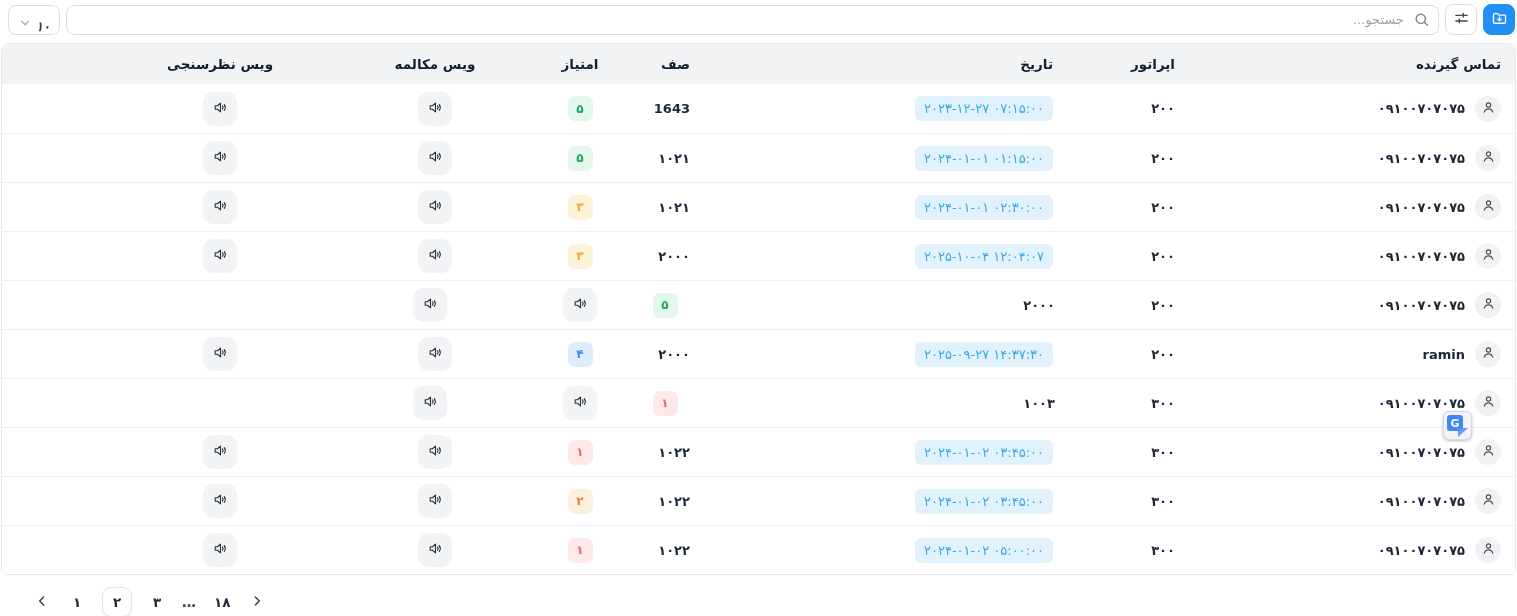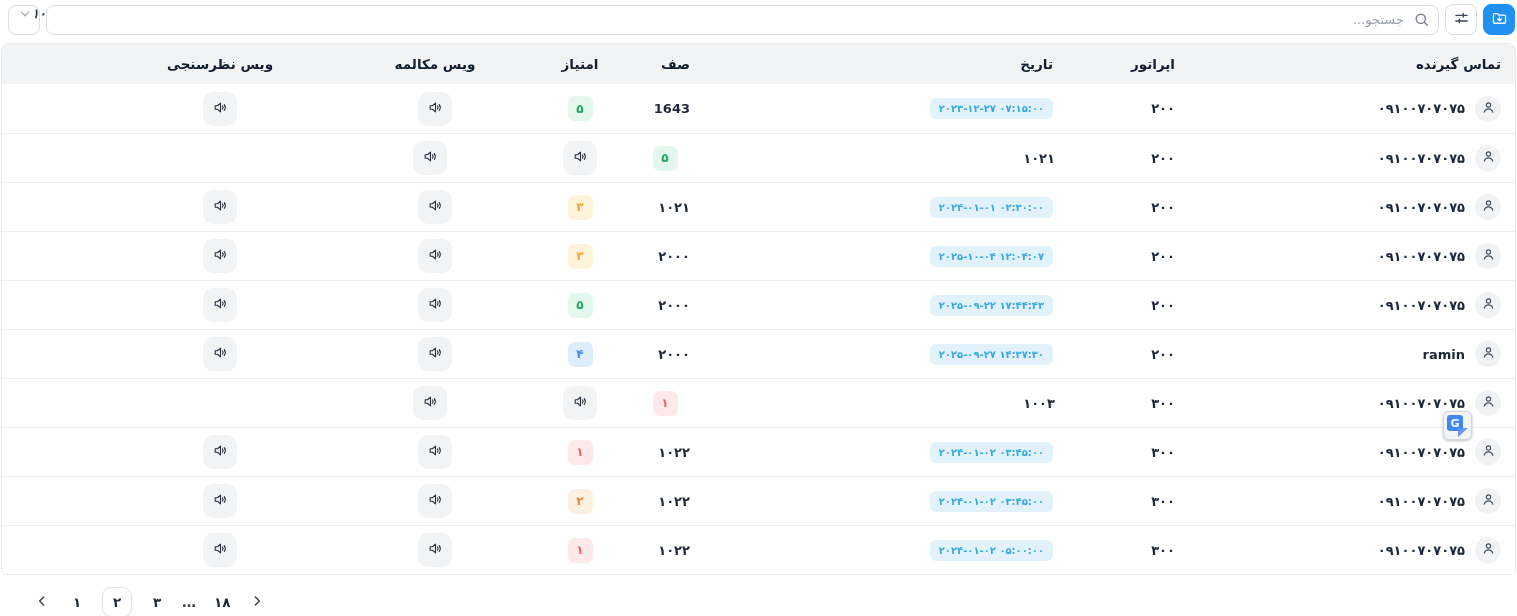--- a/index.html
+++ b/index.html
@@ -4,22 +4,22 @@
 <style>
   * { box-sizing: border-box; margin: 0; padding: 0; }
   html, body { background: #fff; }
   body {
     width: 1517px; height: 616px; overflow: hidden; position: relative;
     font-family: "DejaVu Sans", sans-serif; color: var(--text-dark, #1a2536);
   }
   
   .toolbar { direction: ltr; display: flex; align-items: center; padding: 4px 2px 4px 8px; }
   .pagesize {
-    width: 32px; height: 30px; border: 1px solid #d9dde2; border-radius: 8px;
-    display: flex; align-items: flex-start; justify-content: space-between;
+    width: 52px; height: 30px; border: 1px solid #d9dde2; border-radius: 8px;
+    display: flex; align-items: flex-end; justify-content: space-between;
     padding: 0 9px; background: #fff; cursor: pointer; font-style: italic;
   }
   .pagesize .num { font-size: 13px; font-weight: 600; color: #2b3442; }
   .searchwrap { flex: 1; margin-left: 6px; position: relative; height: 30px; }
   .searchwrap input {
     width: 100%; height: 30px; border: 1px solid #d9dde2; border-radius: 8px;
     padding: 0 34px 0 12px; font-family: inherit; font-size: 13px; color: #2b3442;
     outline: none; direction: rtl; background: #fff;
   }
   .searchwrap input::placeholder { color: #9aa3ae; }
@@ -45,21 +45,21 @@
   .c-date { display: flex; justify-content: flex-start; padding: 0 12px; }
   .c-score { display: flex; justify-content: center; }
   .c-voice { display: flex; justify-content: center; }
   .c-survey { padding-left: 0; }
   .avatar {
     width: 26px; height: 26px; border-radius: 50%; background: #f1f2f4;
     display: flex; align-items: center; justify-content: center; flex: 0 0 auto;
   }
   .date-pill {
     direction: ltr; background: var(--date-bg, #e1f2fc); color: var(--date-text, #38a8e2);
-    font-size: 10px; font-weight: 700; padding: 5px 9px; border-radius: 6px; letter-spacing: .2px;
+    font-size: 13px; font-weight: 400; padding: 5px 9px; border-radius: 6px; letter-spacing: .2px;
     white-space: nowrap;
   }
   .score-badge {
     width: 25px; height: 25px; border-radius: 7px; display: flex; align-items: center;
     justify-content: center; font-size: 12px; font-weight: 700;
   }
   .score--green  { color: var(--score-green-text, #21a864);  background: var(--score-green-bg, #e4f7ec); }
   .score--amber  { color: var(--score-amber-text, #f1a83c);  background: var(--score-amber-bg, #fcf3d9); }
   .score--blue   { color: var(--score-blue-text, #4187f5);   background: var(--score-blue-bg, #ddedfc); }
   .score--red    { color: var(--score-red-text, #f16466);    background: var(--score-red-bg, #fde9e9); }
@@ -200,20 +200,23 @@
         <span>
           <svg viewBox="0 0 24 24" width="15" height="15" fill="none" stroke="#454e5c" stroke-width="1.8" stroke-linecap="round">
                 <circle cx="12" cy="8" r="3.4"></circle>
                 <path d="M5.2 19.4c1.2-3.7 3.8-5.3 6.8-5.3s5.6 1.6 6.8 5.3"></path>
               </svg>
         </span>
       </span>
       <span>۰۹۱۰۰۷۰۷۰۷۵</span>
     </div>
     <div class="cell c-operator">۲۰۰</div>
+    <div class="cell c-date">
+      <span class="date-pill" dir="ltr">۲۰۲۴-۰۱-۰۱ ۰۱:۱۵:۰۰</span>
+    </div>
     <div class="cell c-queue">۱۰۲۱</div>
     <div class="cell c-score">
       <span class="score-badge score--green">۵</span>
     </div>
     <div class="cell c-voice">
       <button class="voice-btn">
         <span>
           <svg viewBox="0 0 24 24" width="17" height="17" fill="none" stroke="#2b323e" stroke-width="1.6" stroke-linecap="round" stroke-linejoin="round">
                 <path d="M4.5 9.5v5h3.2l4.3 3.7V5.8L7.7 9.5H4.5z"></path>
                 <path d="M14.8 9.7a3.7 3.7 0 0 1 0 4.6"></path>
@@ -329,23 +332,20 @@
         <span>
           <svg viewBox="0 0 24 24" width="15" height="15" fill="none" stroke="#454e5c" stroke-width="1.8" stroke-linecap="round">
                 <circle cx="12" cy="8" r="3.4"></circle>
                 <path d="M5.2 19.4c1.2-3.7 3.8-5.3 6.8-5.3s5.6 1.6 6.8 5.3"></path>
               </svg>
         </span>
       </span>
       <span>۰۹۱۰۰۷۰۷۰۷۵</span>
     </div>
     <div class="cell c-operator">۲۰۰</div>
-    <div class="cell c-date">
-      <span class="date-pill" dir="ltr">۲۰۲۵-۰۹-۲۲ ۱۷:۴۴:۴۳</span>
-    </div>
     <div class="cell c-queue">۲۰۰۰</div>
     <div class="cell c-score">
       <span class="score-badge score--green">۵</span>
     </div>
     <div class="cell c-voice">
       <button class="voice-btn">
         <span>
           <svg viewBox="0 0 24 24" width="17" height="17" fill="none" stroke="#2b323e" stroke-width="1.6" stroke-linecap="round" stroke-linejoin="round">
                 <path d="M4.5 9.5v5h3.2l4.3 3.7V5.8L7.7 9.5H4.5z"></path>
                 <path d="M14.8 9.7a3.7 3.7 0 0 1 0 4.6"></path>

